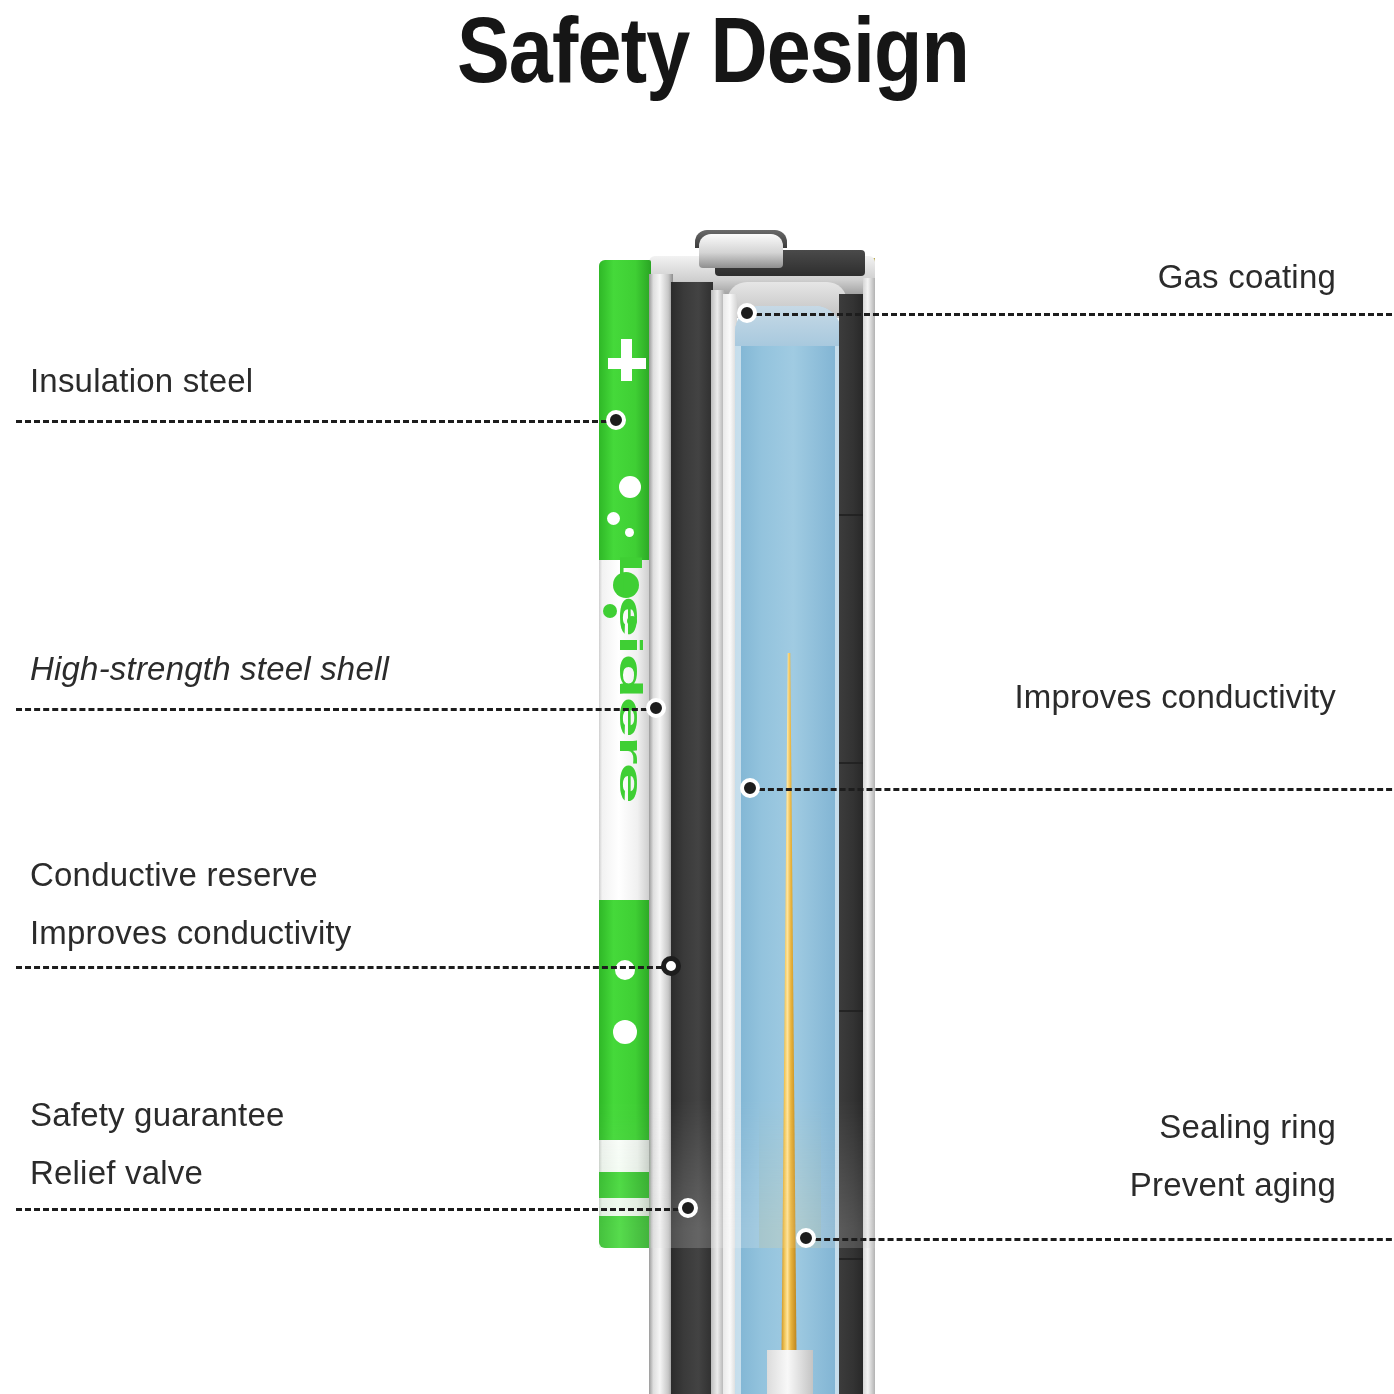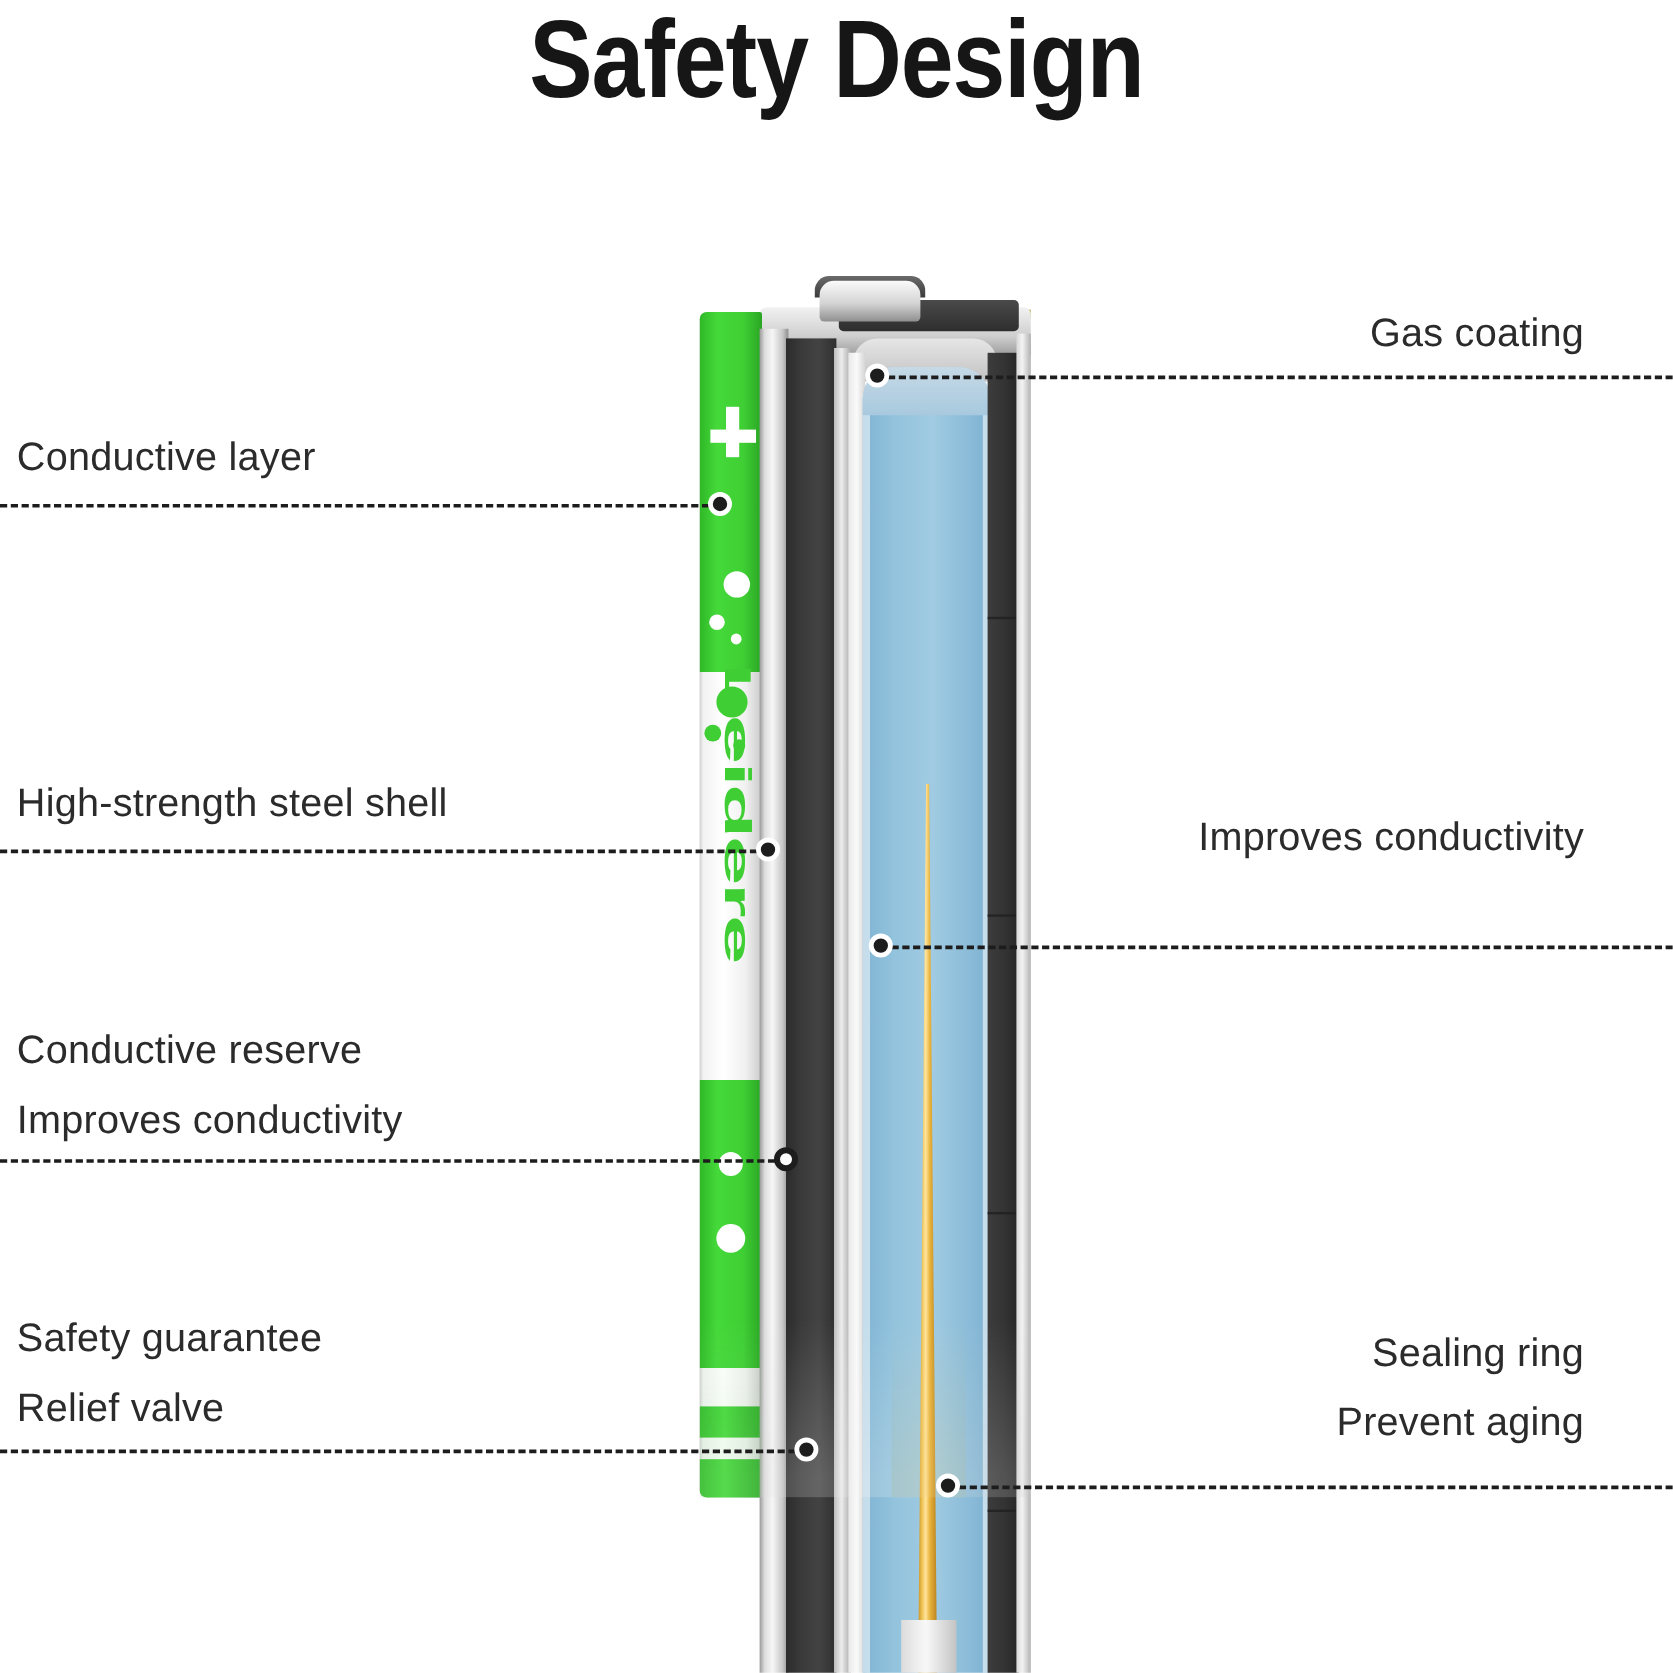--- a/index.html
+++ b/index.html
@@ -4,21 +4,21 @@
 <style>
   html,body{margin:0;padding:0;}
   body{
     width:1394px;height:1394px;
     background:#ffffff;
     font-family:"Liberation Sans", sans-serif;
     color:#222;
     overflow:hidden;
     position:relative;
   }
-  .stage{position:absolute;left:0;top:0;width:1338px;height:1394px;}
+  .stage{position:absolute;left:16px;top:0;width:1338px;height:1394px;}
 
   
   .title{
     position:absolute;left:0;top:-2px;width:1394px;
     text-align:center;
     font-size:92px;
     font-weight:bold;
     letter-spacing:-1px;
     color:#161616;
     font-family:"Liberation Sans Narrow","Liberation Sans",sans-serif;
@@ -253,25 +253,25 @@
   </div>
 
   <div class="reflection">
     <div class="refl-body"></div>
     <div class="refl-green"></div>
     <div class="refl-rod"></div>
   </div>
 
   <div id="callout-layer">
       <div class="callout left" style="left: 0px; top: 352px;">
-        <div class="txt">Conductive layer</div>
+        <div class="txt">Insulation steel</div>
       </div>
       <div class="leader" style="left: 0px; width: 600px; top: 420px;"></div>
       <div class="dot" style="left: 600px; top: 420px;"></div>
-      <div class="callout left" style="left: 0px; top: 640px;">
+      <div class="callout left" style="left: 0px; top: 640px; font-style: italic;">
         <div class="txt">High-strength steel shell</div>
       </div>
       <div class="leader" style="left: 0px; width: 640px; top: 708px;"></div>
       <div class="dot" style="left: 640px; top: 708px;"></div>
       <div class="callout left" style="left: 0px; top: 846px;">
         <div class="txt">Conductive reserve</div>
         <div class="txt">Improves conductivity</div>
       </div>
       <div class="leader" style="left: 0px; width: 655px; top: 966px;"></div>
       <div class="dot hollow" style="left: 655px; top: 966px;"></div>

